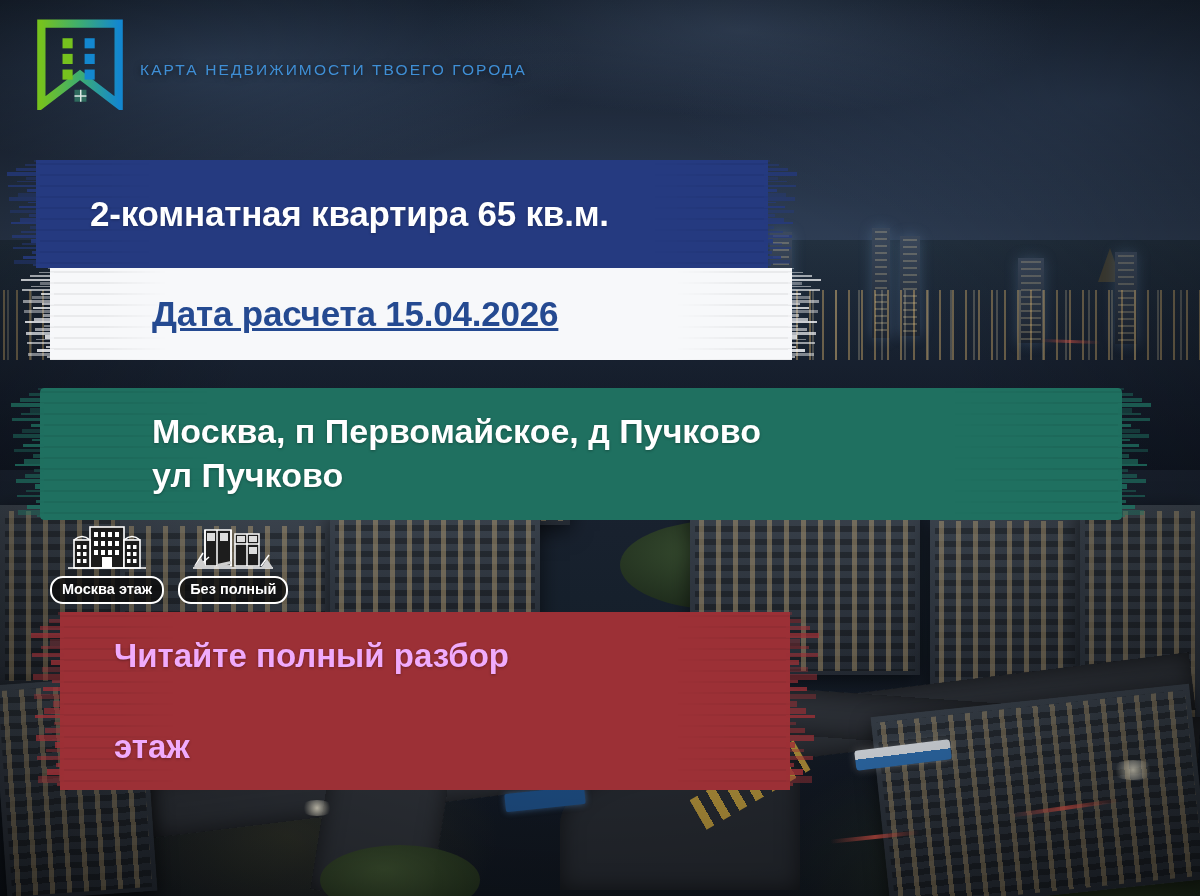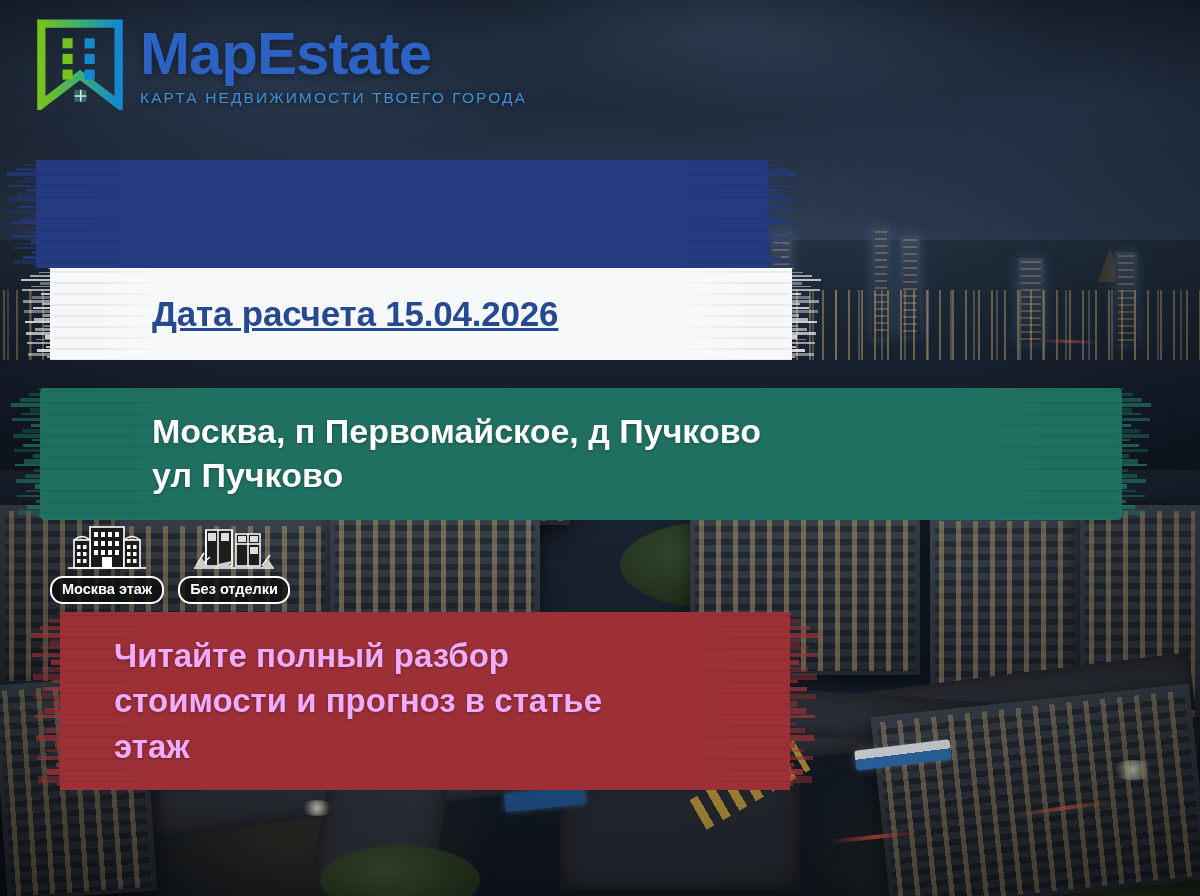--- a/index.html
+++ b/index.html
@@ -271,21 +271,20 @@
         <rect x="55" y="22" width="11" height="11" fill="#1387cf"></rect>
         <rect x="55" y="39" width="11" height="11" fill="#1387cf"></rect>
         <rect x="55" y="56" width="11" height="11" fill="#1387cf"></rect>
 
         <rect x="44" y="78" width="13" height="13" fill="#2f6b5e"></rect>
         <rect x="50" y="78" width="1.6" height="13" fill="#dfe9e6"></rect>
         <rect x="44" y="84" width="13" height="1.6" fill="#dfe9e6"></rect>
       </svg>
     </span>
     <span class="logo-text">
-      <span class="logo-title" style="color: rgb(43, 98, 196);">MapEstate</span>
       <span class="logo-sub" style="color: rgb(63, 143, 214);">КАРТА НЕДВИЖИМОСТИ ТВОЕГО ГОРОДА</span>
     </span>
   </div>
 
   <div class="banner" id="banner-apartment">
     <span class="paint" style="background: rgb(37, 58, 128);"></span>
     <span class="fray left">
         <span style="position:absolute;right:0;top:0%;height:1.6%;width:6px;background:#253a80;opacity:0.35;"></span>
         <span style="position:absolute;right:0;top:3.8461538461538463%;height:2.1%;width:15px;background:#253a80;opacity:0.48;"></span>
         <span style="position:absolute;right:0;top:7.6923076923076925%;height:2.6%;width:24px;background:#253a80;opacity:0.61;"></span>
@@ -334,20 +333,21 @@
         <span style="position:absolute;left:0;top:65.38461538461539%;height:2.6%;width:19px;background:#253a80;opacity:0.5599999999999999;"></span>
         <span style="position:absolute;left:0;top:69.23076923076923%;height:3.1%;width:28px;background:#253a80;opacity:0.69;"></span>
         <span style="position:absolute;left:0;top:73.07692307692307%;height:3.6%;width:9px;background:#253a80;opacity:0.82;"></span>
         <span style="position:absolute;left:0;top:76.92307692307693%;height:1.6%;width:18px;background:#253a80;opacity:0.44999999999999996;"></span>
         <span style="position:absolute;left:0;top:80.76923076923077%;height:2.1%;width:27px;background:#253a80;opacity:0.58;"></span>
         <span style="position:absolute;left:0;top:84.61538461538461%;height:2.6%;width:8px;background:#253a80;opacity:0.71;"></span>
         <span style="position:absolute;left:0;top:88.46153846153845%;height:3.1%;width:17px;background:#253a80;opacity:0.84;"></span>
         <span style="position:absolute;left:0;top:92.3076923076923%;height:3.6%;width:26px;background:#253a80;opacity:0.47;"></span>
         <span style="position:absolute;left:0;top:96.15384615384616%;height:1.6%;width:7px;background:#253a80;opacity:0.6;"></span>
       </span>
+    <span class="txt" style="color: rgb(255, 255, 255);">2-комнатная квартира 65 кв.м.</span>
   </div>
 
   <div class="banner" id="banner-date">
     <span class="paint" style="background: rgb(247, 248, 250);"></span>
     <span class="fray left">
         <span style="position:absolute;right:0;top:0%;height:1.6%;width:6px;background:#f7f8fa;opacity:0.35;"></span>
         <span style="position:absolute;right:0;top:3.8461538461538463%;height:2.1%;width:15px;background:#f7f8fa;opacity:0.48;"></span>
         <span style="position:absolute;right:0;top:7.6923076923076925%;height:2.6%;width:24px;background:#f7f8fa;opacity:0.61;"></span>
         <span style="position:absolute;right:0;top:11.538461538461538%;height:3.1%;width:33px;background:#f7f8fa;opacity:0.74;"></span>
         <span style="position:absolute;right:0;top:15.384615384615385%;height:3.6%;width:14px;background:#f7f8fa;opacity:0.37;"></span>
@@ -532,21 +532,21 @@
             <rect x="62" y="12" width="8" height="6"></rect>
             <rect x="62" y="23" width="8" height="7"></rect>
           </g>
           <g fill="#cfcfcf">
             <polygon points="6,44 14,34 20,44"></polygon>
             <polygon points="74,44 80,35 86,44"></polygon>
             <rect x="30" y="40" width="14" height="3" transform="rotate(-12 30 40)"></rect>
           </g>
         </svg>
       </span>
-      <span class="badge-label">Без отделки</span>
+      <span class="badge-label">Без полный</span>
     </div>
 
   </div>
 
   <div class="banner" id="banner-cta">
     <span class="paint" style="background: rgb(156, 48, 54);"></span>
     <span class="fray left">
         <span style="position:absolute;right:0;top:0%;height:1.6%;width:6px;background:#9c3036;opacity:0.35;"></span>
         <span style="position:absolute;right:0;top:3.8461538461538463%;height:2.1%;width:15px;background:#9c3036;opacity:0.48;"></span>
         <span style="position:absolute;right:0;top:7.6923076923076925%;height:2.6%;width:24px;background:#9c3036;opacity:0.61;"></span>
@@ -597,18 +597,18 @@
         <span style="position:absolute;left:0;top:73.07692307692307%;height:3.6%;width:9px;background:#9c3036;opacity:0.82;"></span>
         <span style="position:absolute;left:0;top:76.92307692307693%;height:1.6%;width:18px;background:#9c3036;opacity:0.44999999999999996;"></span>
         <span style="position:absolute;left:0;top:80.76923076923077%;height:2.1%;width:27px;background:#9c3036;opacity:0.58;"></span>
         <span style="position:absolute;left:0;top:84.61538461538461%;height:2.6%;width:8px;background:#9c3036;opacity:0.71;"></span>
         <span style="position:absolute;left:0;top:88.46153846153845%;height:3.1%;width:17px;background:#9c3036;opacity:0.84;"></span>
         <span style="position:absolute;left:0;top:92.3076923076923%;height:3.6%;width:26px;background:#9c3036;opacity:0.47;"></span>
         <span style="position:absolute;left:0;top:96.15384615384616%;height:1.6%;width:7px;background:#9c3036;opacity:0.6;"></span>
       </span>
     <span class="txt" style="color: #f0abfc;">
       <span>Читайте полный разбор</span><br>
-      <span>стоимости и прогноз в статье</span><br>
+      <br>
       <span>этаж</span>
     </span>
   </div>
 
 </div>
 
 </body></html>

